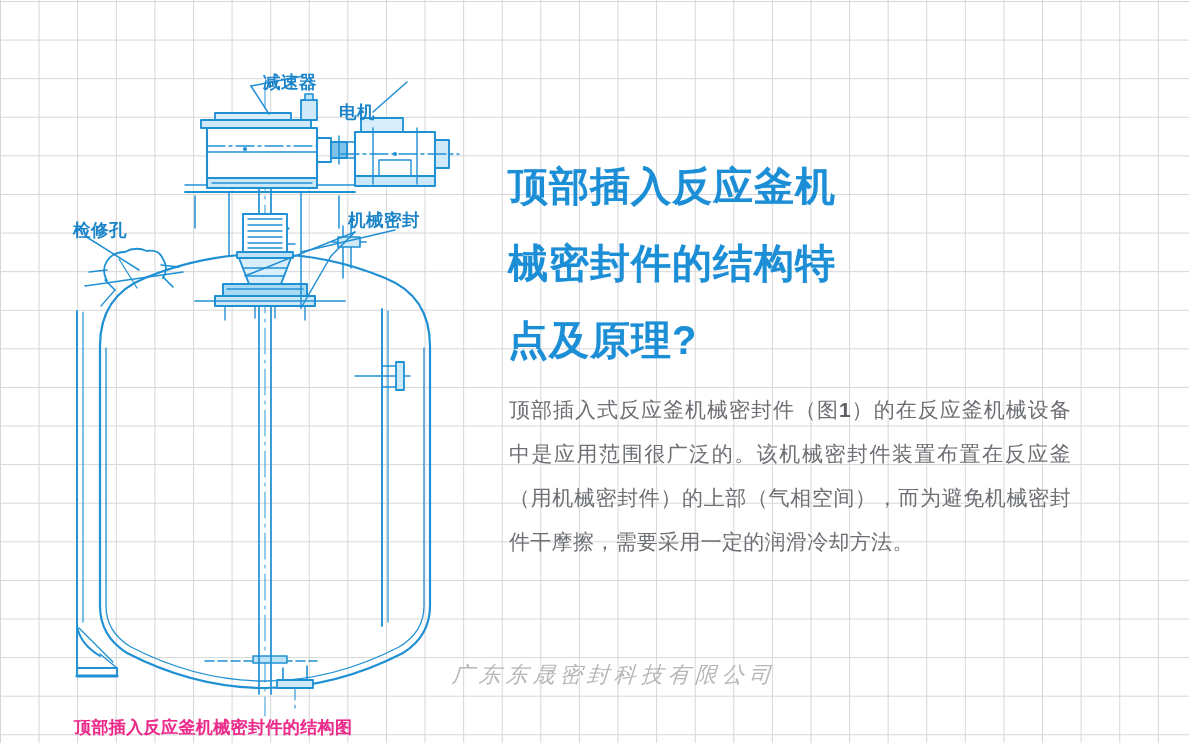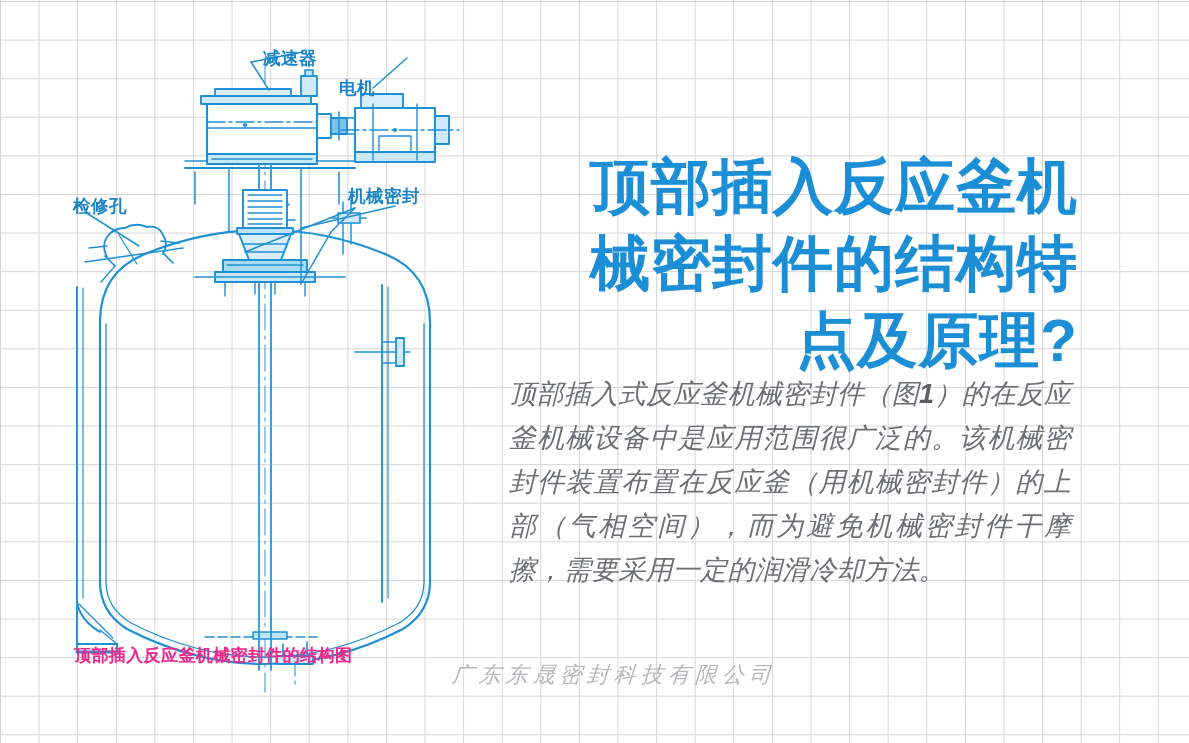--- a/index.html
+++ b/index.html
@@ -24,47 +24,45 @@
     background-size: 38.6px 38.6px;
     background-position: 0px 1px;
     overflow: hidden;
   }
 
   
   #headline {
     position: absolute;
     left: 508px; top: 148px;
     width: 570px;
-    font-size: 60px;
+    font-size: 40px;
     line-height: 77px;
     font-weight: 700;
     letter-spacing: 1px;
     color: #1b8ed6;
     white-space: pre-wrap;
     text-shadow: 0 0 1px rgba(27,142,214,.35);
-    text-align: right;
   }
   #body-copy {
     position: absolute;
-    left: 509px; top: 372px;
+    left: 509px; top: 388px;
     width: 562px;
-    font-size: 27px;
+    font-size: 21px;
     line-height: 44px;
     color: #6c6f73;
     letter-spacing: .3px;
     text-align: justify;
     text-justify: inter-character;
-    font-style: italic;
   }
   #body-copy b { font-weight: 700; color: #5c5f63; }
 
   
   #figure-caption {
     position: absolute;
-    left: 74px; top: 644px;
+    left: 74px; top: 716px;
     font-size: 17px;
     font-weight: 700;
     color: #ec2a8a;
     letter-spacing: .4px;
     white-space: nowrap;
     text-shadow: 0 0 1px rgba(236,42,138,.3);
   }
 
   
   #watermark {
@@ -90,21 +88,21 @@
     font-size: 21px;
     font-style: italic;
     letter-spacing: 1px;
     color: #bcbec1;
     margin-top: 2px;
   }
 
   
   #diagram {
     position: absolute;
-    left: 55px; top: 32px;
+    left: 55px; top: 56px;
     width: 420px; height: 630px;
   }
   #diagram svg { display: block; width: 420px; height: 630px; overflow: visible; }
 
   .lbl {
     fill: #1b84c9;
     font-family: "Liberation Sans", "DejaVu Sans", sans-serif;
     font-size: 17.5px;
     font-weight: 700;
     letter-spacing: .5px;

